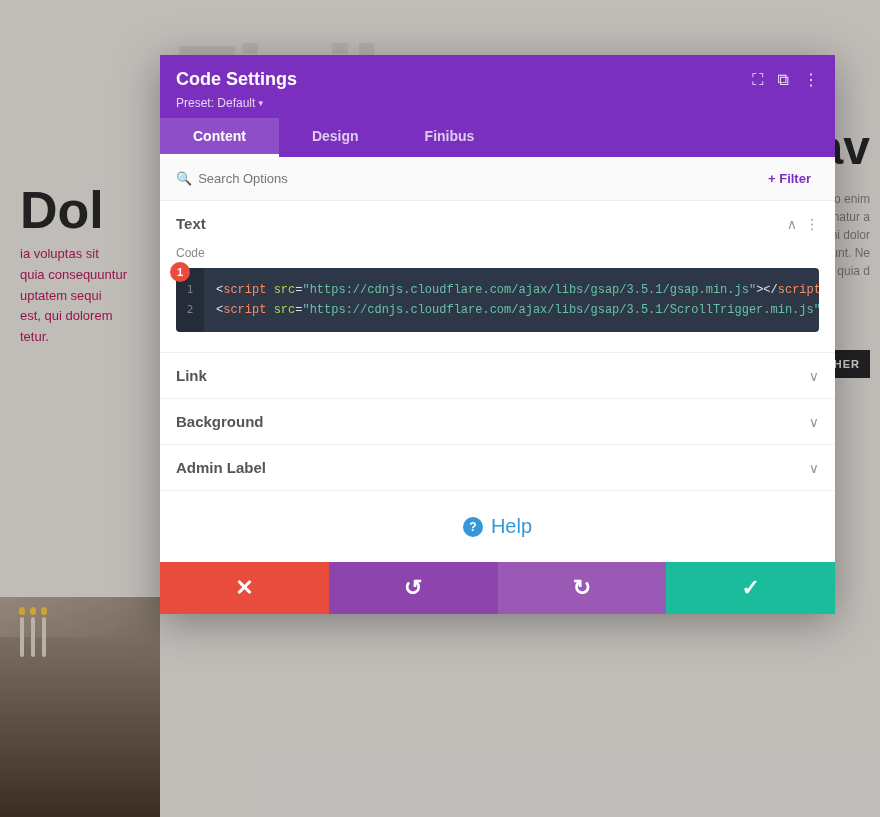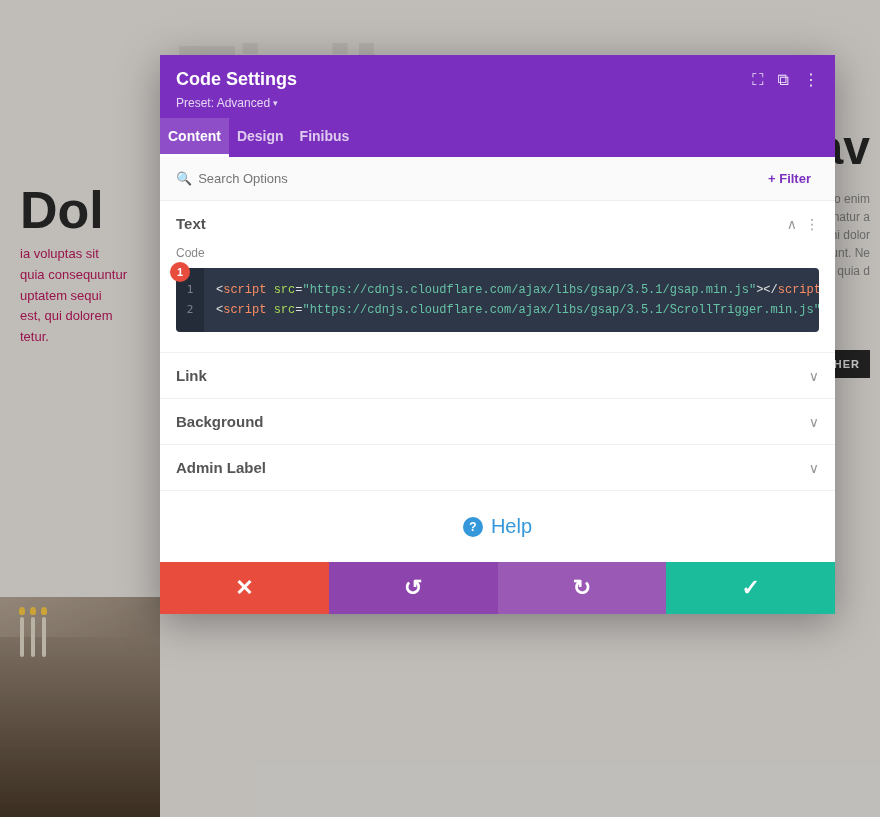--- a/index.html
+++ b/index.html
@@ -180,21 +180,21 @@
     .modal-preset .arrow {
       font-size: 9px;
     }
 
     
     .modal-tabs {
       display: flex;
       background: #7b2fbf;
     }
     .tab {
-      padding: 10px 8px;
+      padding: 10px 33px;
       color: rgba(255,255,255,0.75);
       font-size: 14px;
       font-weight: 600;
       cursor: pointer;
       border-bottom: 3px solid transparent;
     }
     .tab.active {
       color: #fff;
       background: rgba(255,255,255,0.15);
       border-bottom: 3px solid #fff;
@@ -441,21 +441,21 @@
   <div class="modal-header">
     <div class="modal-header-top">
       <span class="modal-title">Code Settings</span>
       <div class="modal-header-icons">
         <span class="header-icon">⛶</span>
         <span class="header-icon">⧉</span>
         <span class="header-icon">⋮</span>
       </div>
     </div>
     <div class="modal-preset">
-      <span>Preset: Advanced</span>
+      <span>Preset: Default</span>
       <span class="arrow">▾</span>
     </div>
   </div>
 
   <div class="modal-tabs">
     <div class="tab active">
       <span>Content</span>
     </div>
     <div class="tab">
       <span>Design</span>

